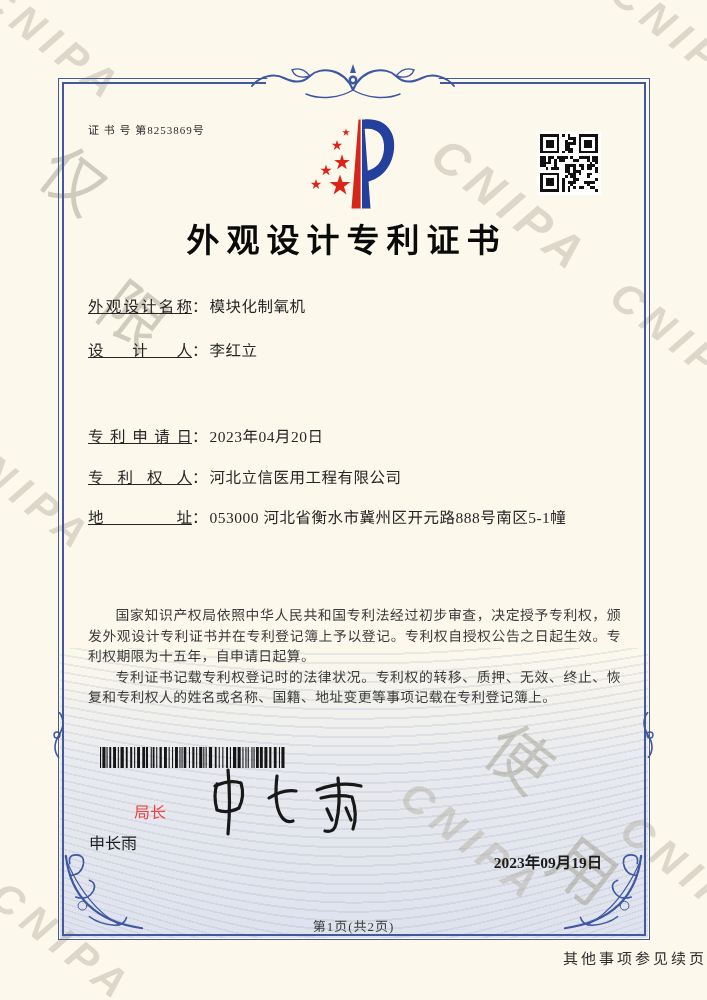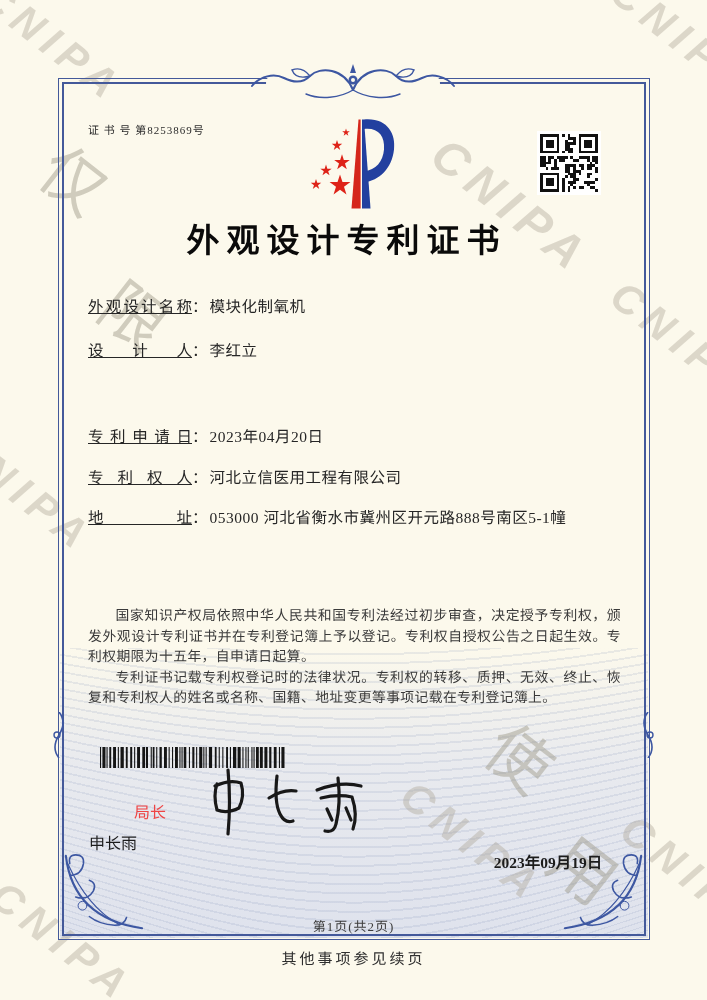--- a/index.html
+++ b/index.html
@@ -51,21 +51,21 @@
   .bodytext{position:absolute;left:88px;top:586px;width:533px;
             font-size:13.8px;line-height:20.5px;color:#3a3a3a;text-align:justify;letter-spacing:.4px;margin-top:20px;}
   .bodytext p{margin:0;text-indent:2em;}
   .barcode{position:absolute;left:100px;top:747px;width:186px;height:21px;}
   .sig-title{position:absolute;left:89px;top:799px;font-family:"Liberation Sans",sans-serif;font-size:16px;color:#ef4444;margin-left:45px;}
   .sig-name{position:absolute;left:89px;top:830px;font-family:"Liberation Sans",sans-serif;font-size:16px;color:#1c1c1c;}
   .sig-script{position:absolute;left:185px;top:762px;width:205px;height:90px;}
   .date{position:absolute;left:470px;top:850px;width:156px;text-align:center;
         font-size:15.5px;font-weight:700;color:#1c1c1c;}
   .page-info{position:absolute;left:0;right:0;top:916px;text-align:center;font-size:13px;color:#3c3c3c;letter-spacing:1px;}
-  .cont-note{position:absolute;left:0;right:0;top:947px;text-align:center;font-size:15px;color:#2e2e2e;letter-spacing:3px;}
+  .cont-note{position:absolute;left:0;right:0;top:947px;text-align:right;font-size:15px;color:#2e2e2e;letter-spacing:3px;}
   .star{fill:#de2318;}
 </style>
 </head>
 <body>
 
 <div class="page">
 
   <div class="waves"></div>
 
   <div class="wmt" style="left:-32px;top:18px;">CNIPA</div>

